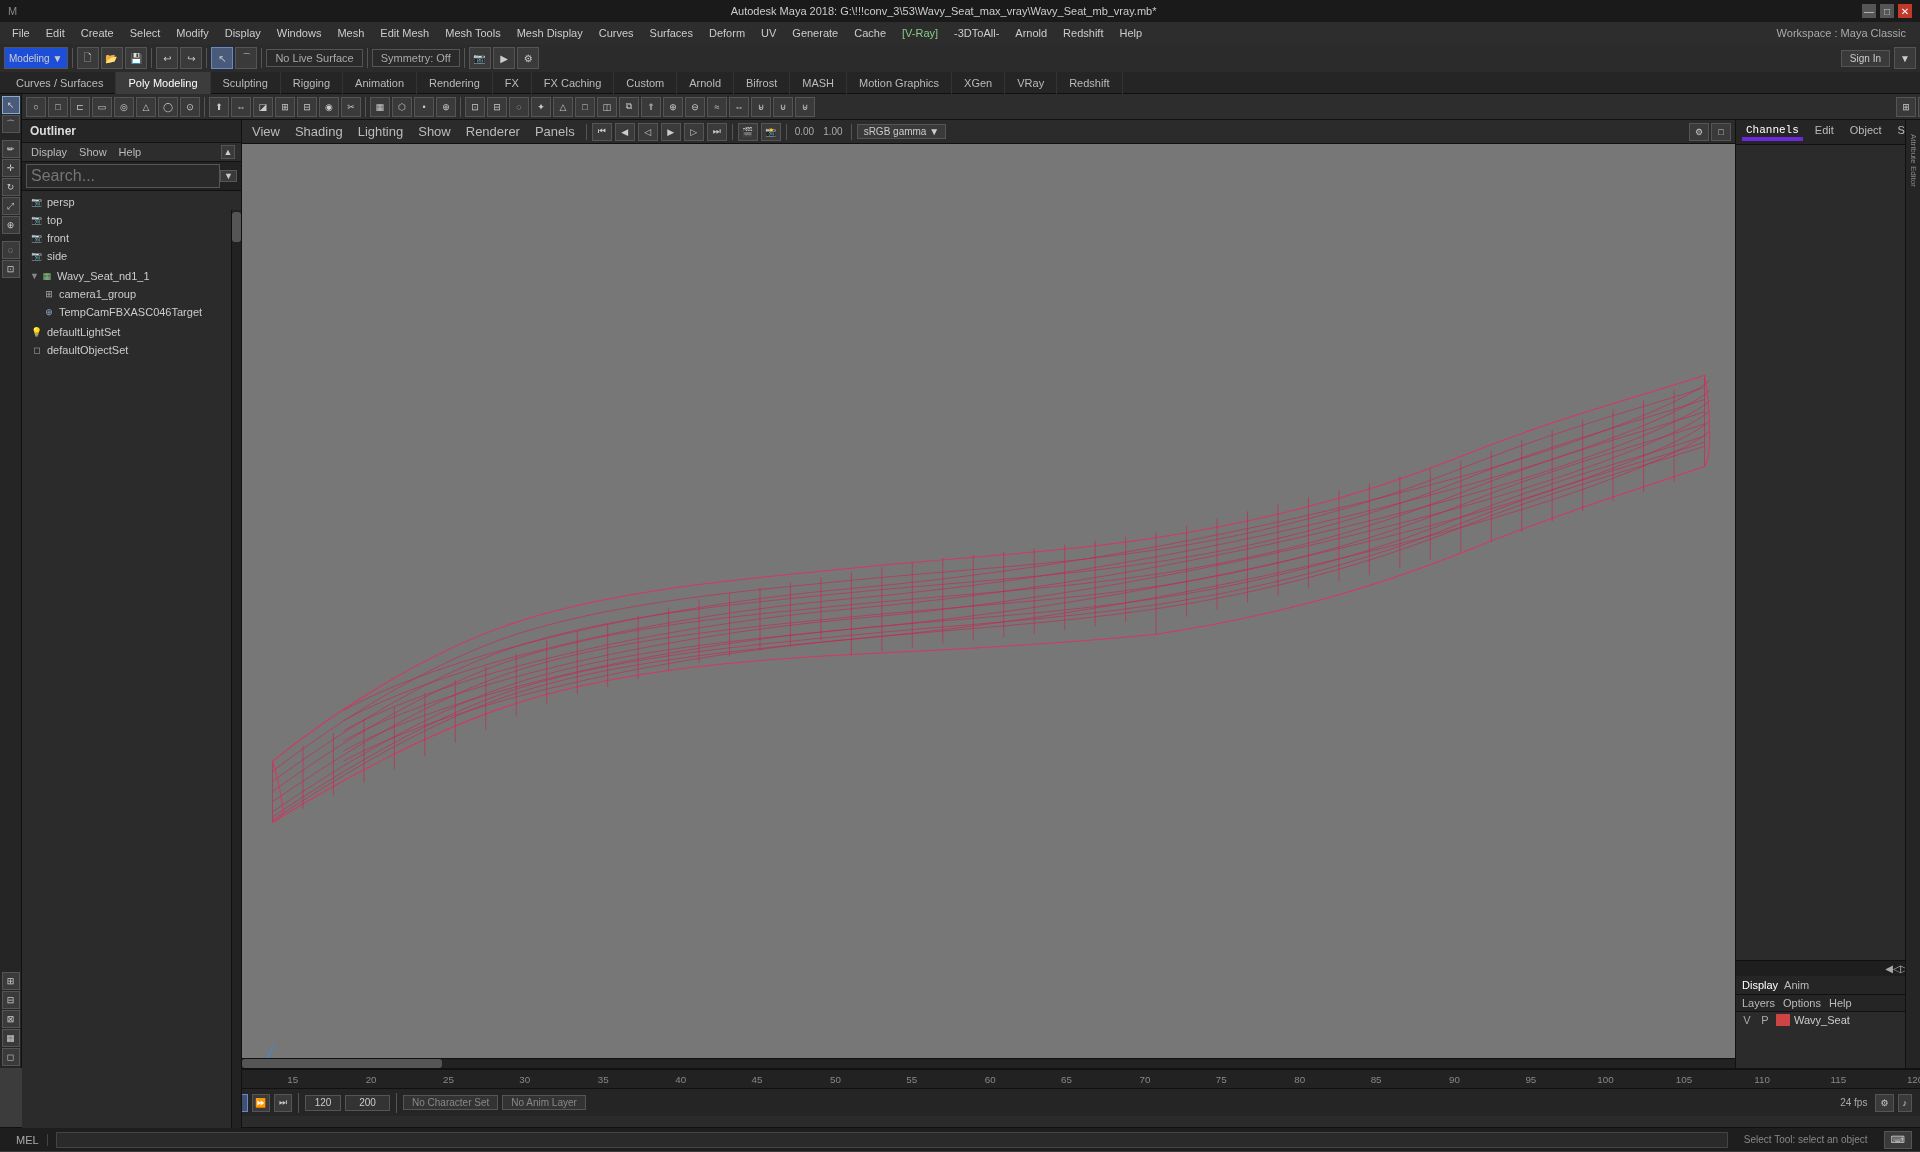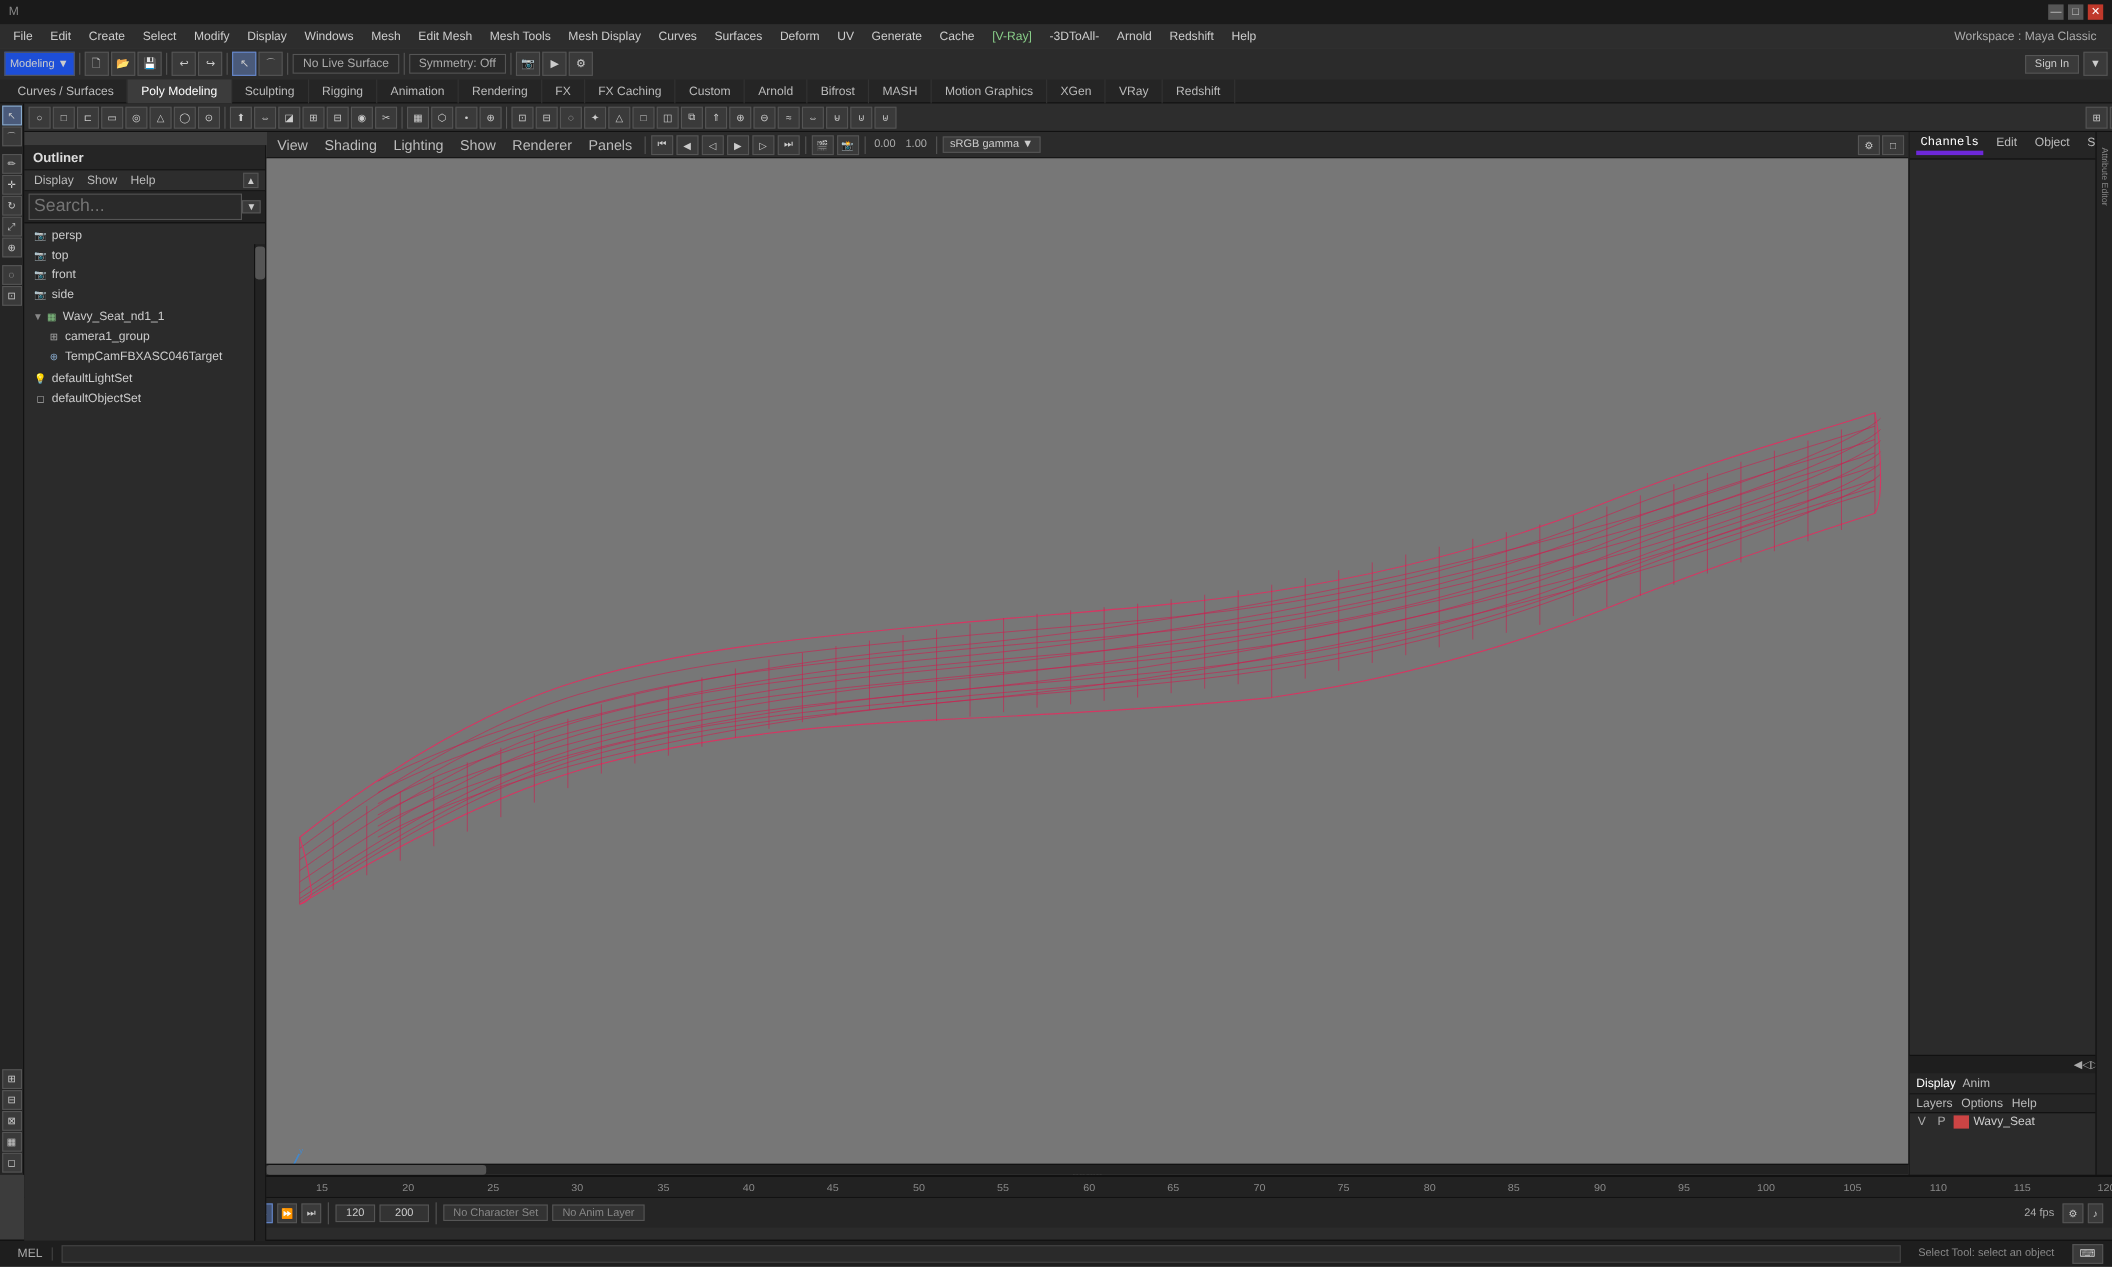--- a/index.html
+++ b/index.html
@@ -207,21 +207,21 @@
       display: flex;
       align-items: center;
       justify-content: center;
     }
 
     
     #outliner {
       width: 220px;
       background: #2b2b2b;
       position: absolute;
-      top: 132px;
+      top: 120px;
       left: 22px;
       bottom: 24px;
       z-index: 94;
       border-right: 1px solid #111;
       display: flex;
       flex-direction: column;
     }
     #outliner-header {
       background: #252525;
       padding: 4px 8px;
@@ -537,20 +537,21 @@
       font-size: 10px;
       padding: 2px 8px;
       cursor: pointer;
     }
   </style>
 </head>
 <body>
 
 <div id="title-bar">
   <span style="font-size:11px;color:#888;padding-right:8px;">M</span>
+  <span class="title-text">Autodesk Maya 2018: G:\!!!conv_3\53\Wavy_Seat_max_vray\Wavy_Seat_mb_vray.mb*</span>
   <div class="window-controls">
     <button class="win-btn win-minimize">—</button>
     <button class="win-btn win-maximize">□</button>
     <button class="win-btn win-close">✕</button>
   </div>
 </div>
 
 <div id="menu-bar">
   <span class="menu-item">File</span>
   <span class="menu-item">Edit</span>

